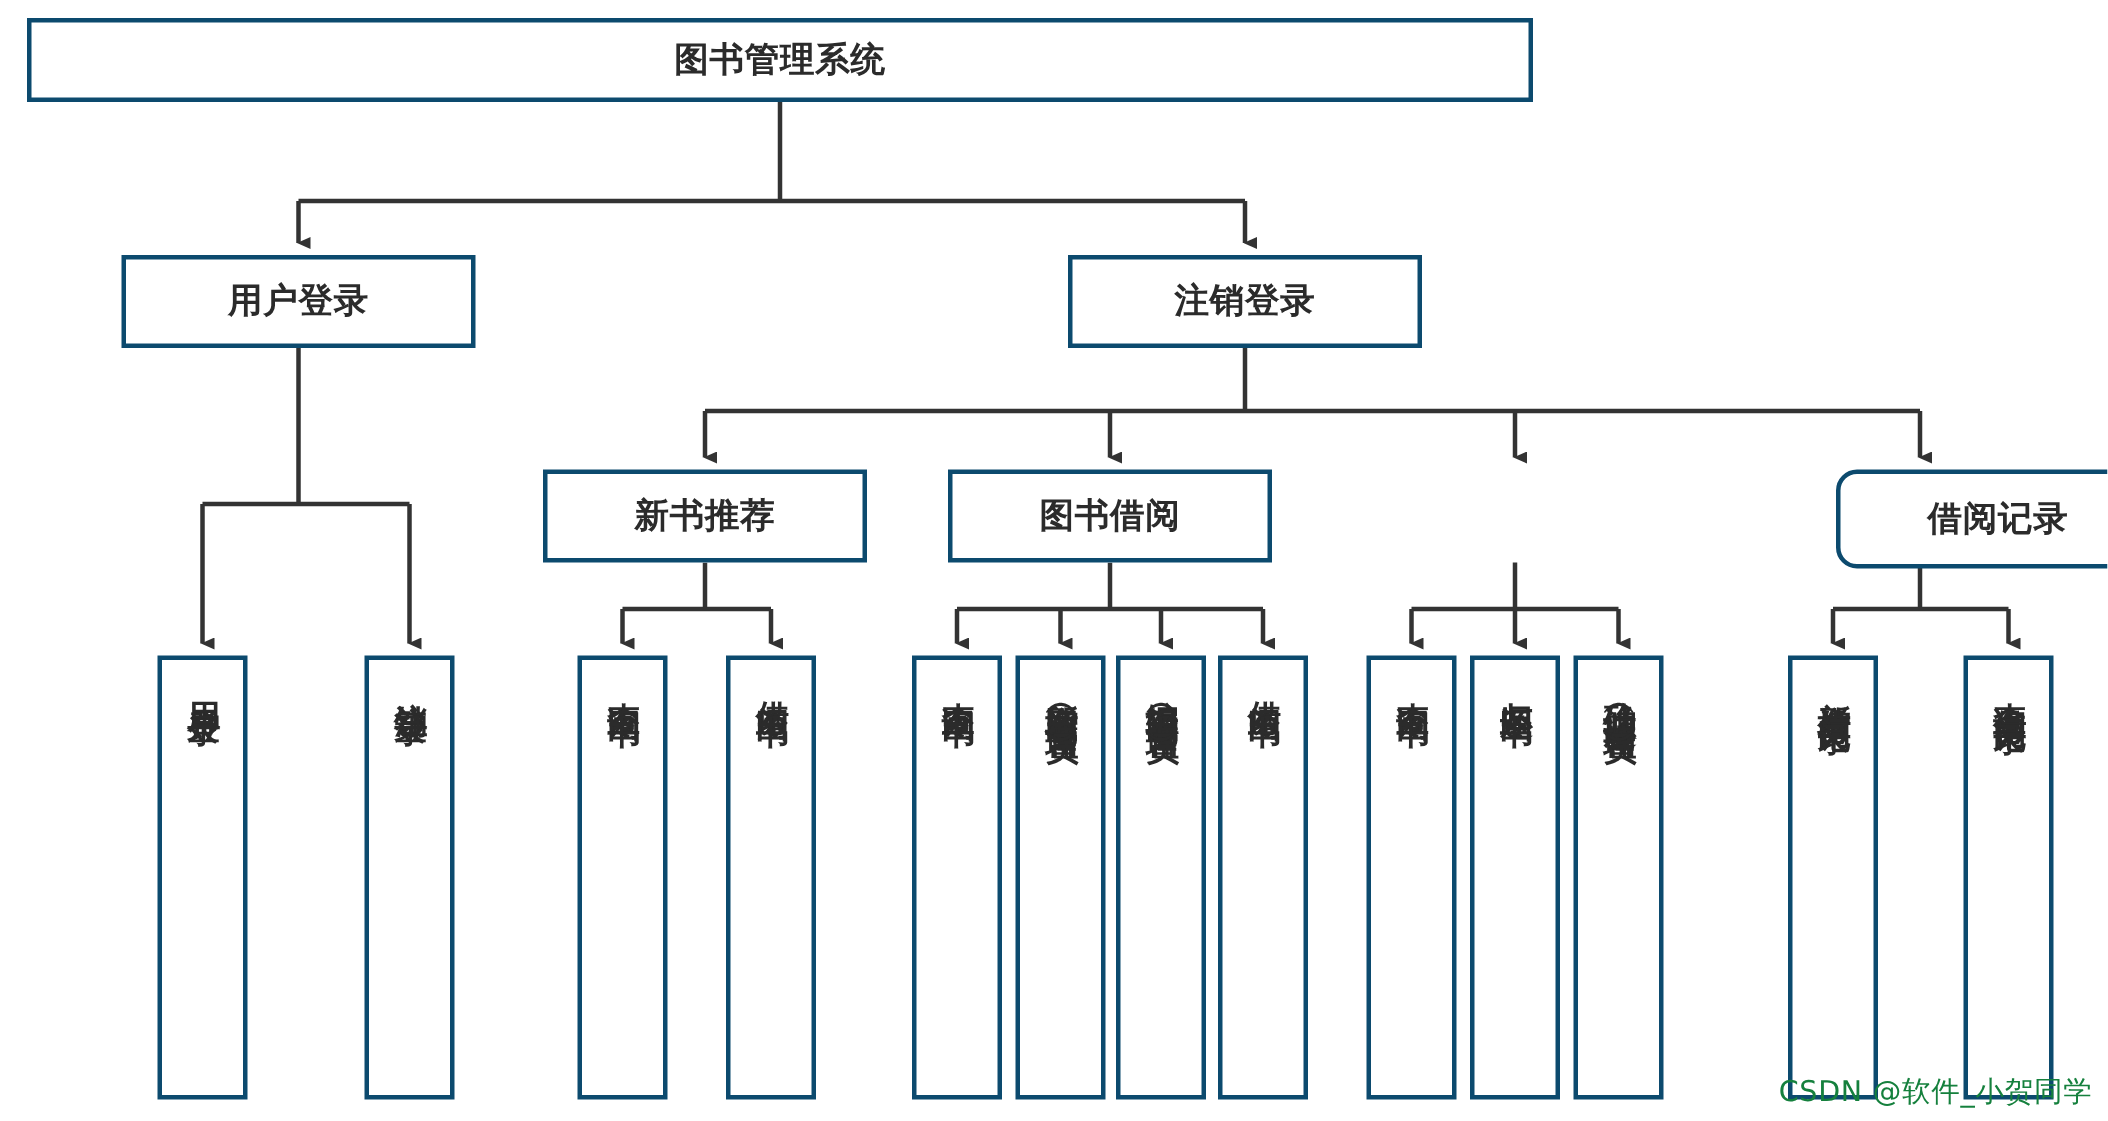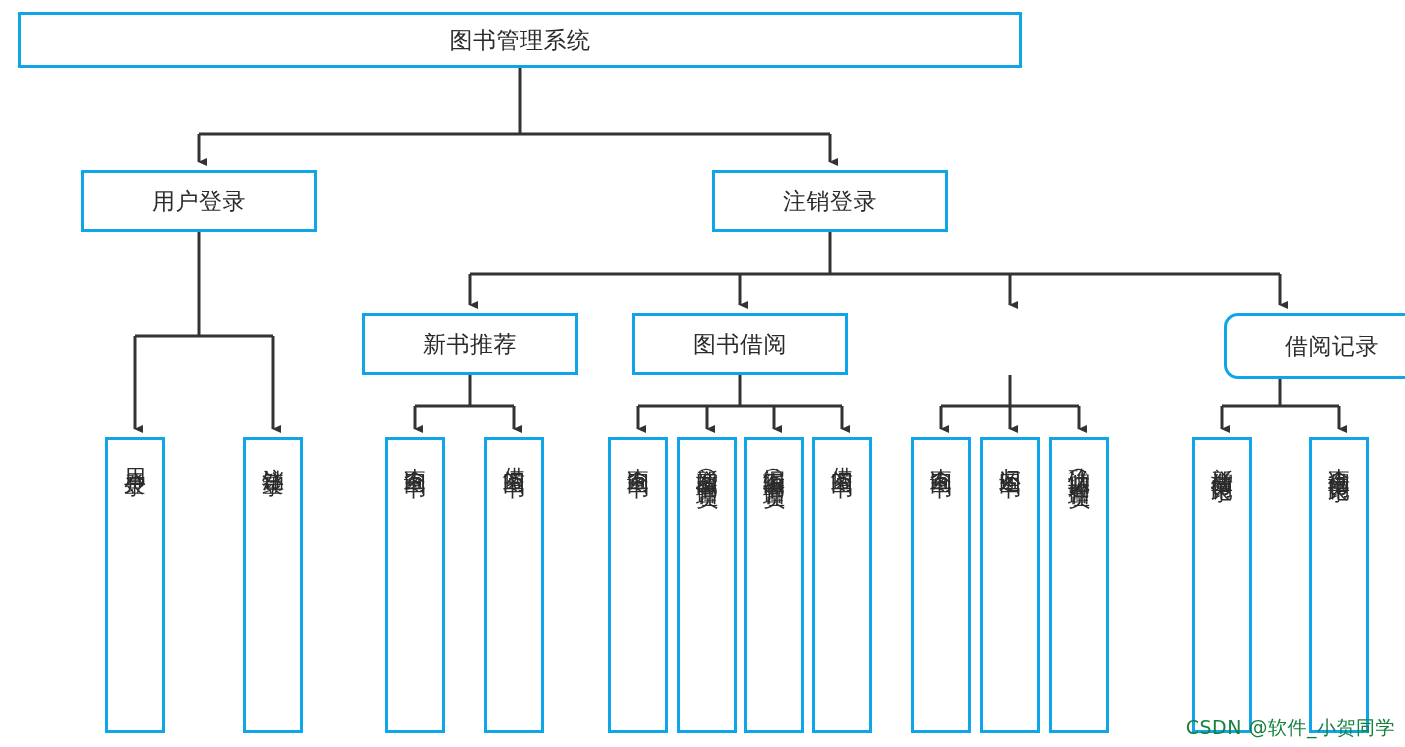--- a/index.html
+++ b/index.html
@@ -22,25 +22,26 @@
     left: 0;
     top: 0;
     width: 1405px;
     height: 747px;
     pointer-events: none;
   }
   .node {
     position: absolute;
     box-sizing: border-box;
     background: #ffffff;
-    border: 3px solid #0ea5e9;
+    border: 3px solid #0c4a6e;
     display: flex;
     align-items: center;
     justify-content: center;
     color: #2b2b2b;
+    font-weight: bold;
   }
   .node-label {
     font-size: 23px;
     line-height: 1.15;
     letter-spacing: 0.5px;
     text-align: center;
     white-space: nowrap;
   }
   .node.leaf {
     align-items: flex-start;

